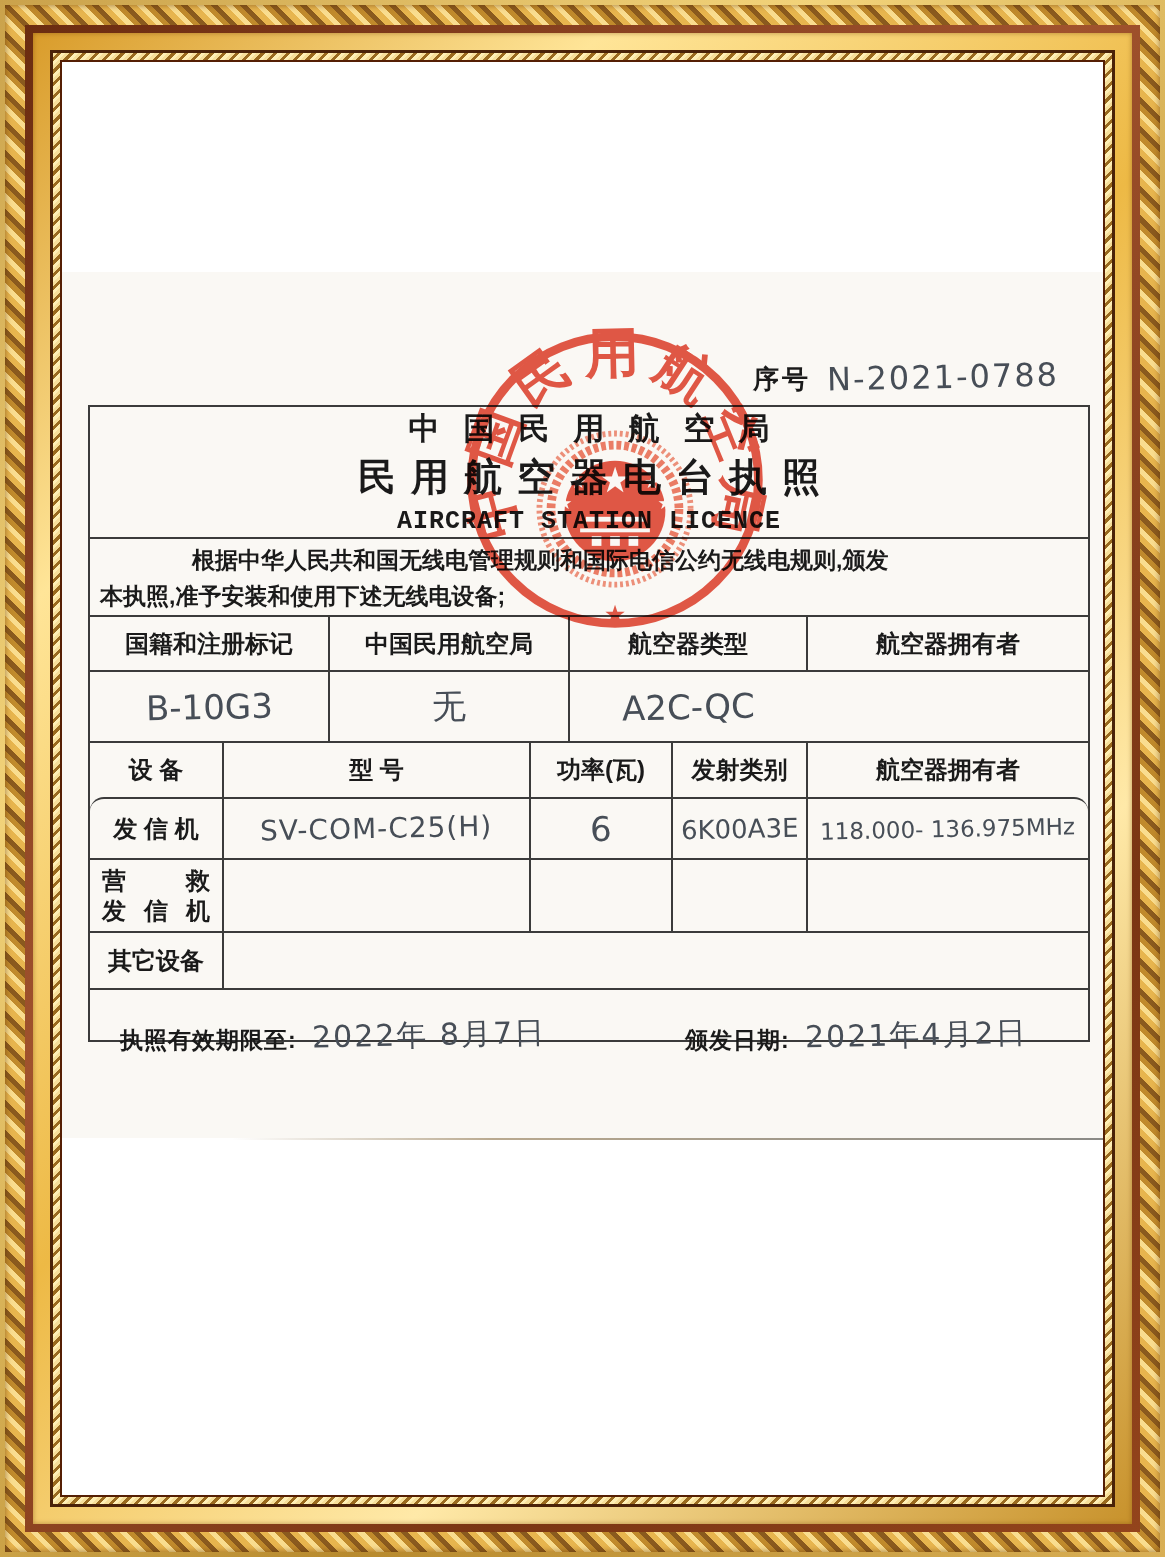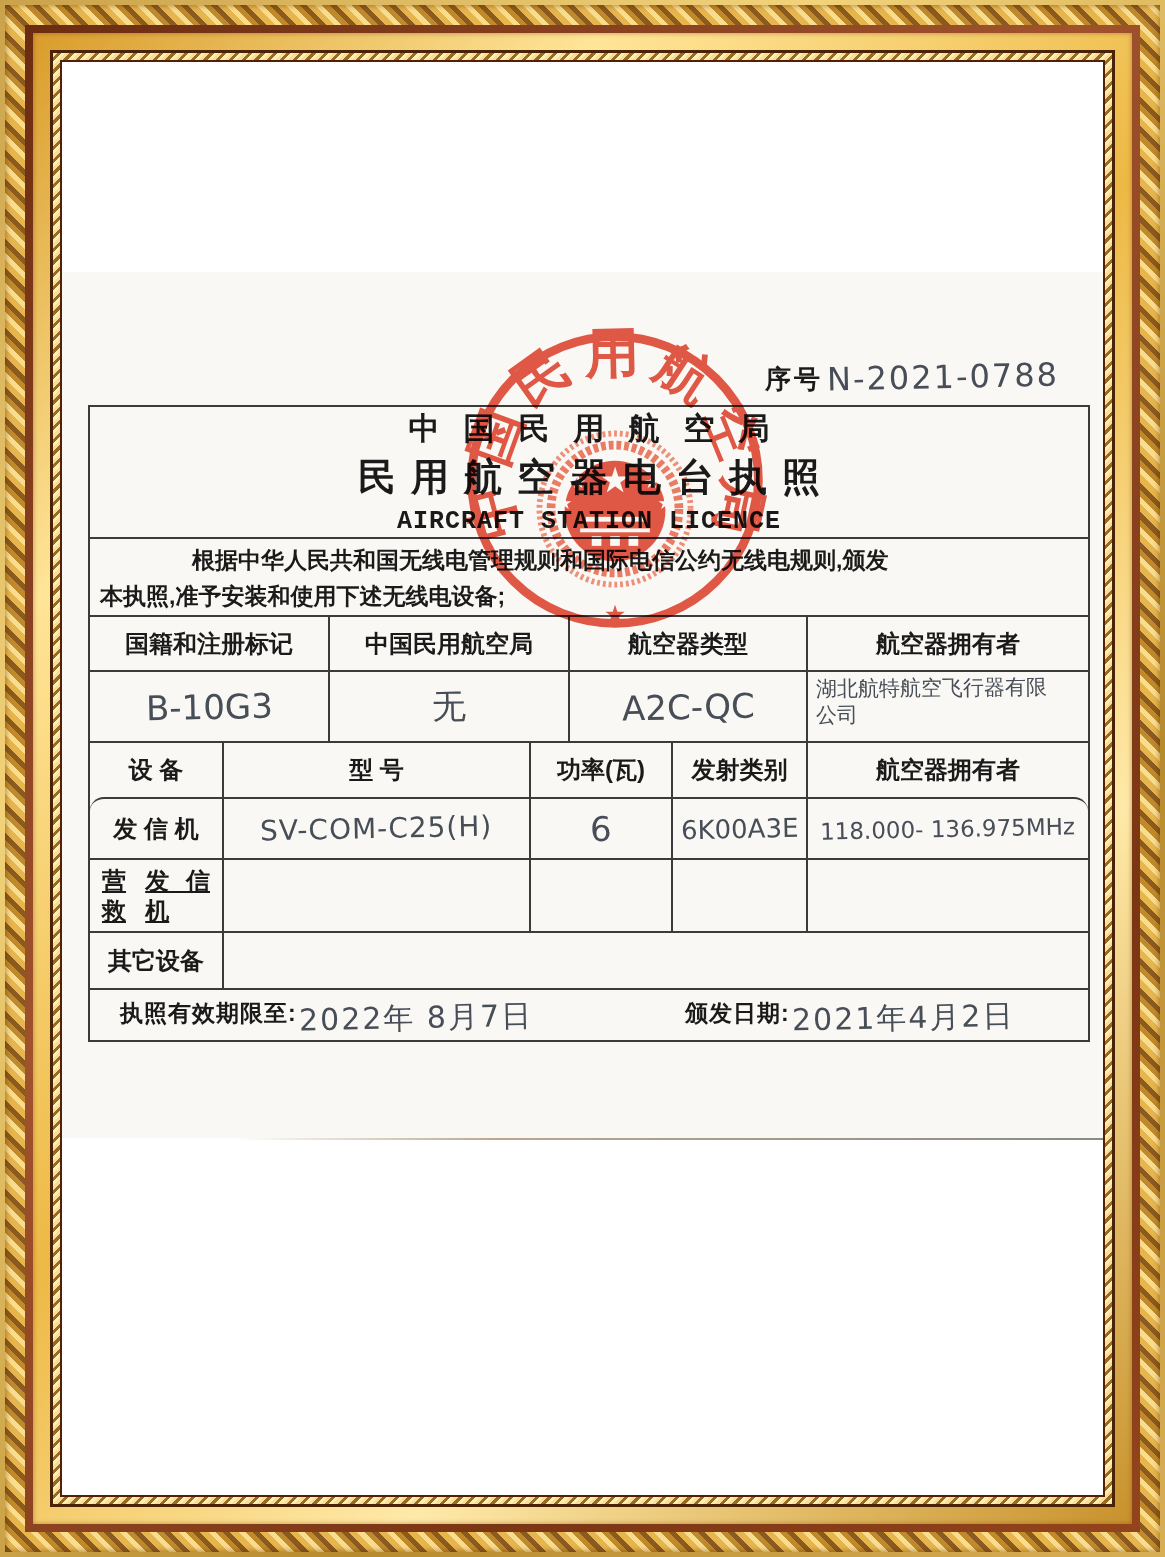--- a/index.html
+++ b/index.html
@@ -27,21 +27,21 @@
   .frame7{width:100%;height:100%;box-sizing:border-box;padding:2px;
     background:#551f04;}
   
   .paper{position:relative;width:100%;height:100%;background:#fff;overflow:hidden;}
   .scan-band{position:absolute;left:0;right:0;top:210px;height:866px;
     background:#faf8f4;}
   .scan-edge{position:absolute;left:170px;right:0;top:1076px;height:2px;
     background:linear-gradient(90deg,rgba(140,120,80,0) 0%,#b9a98f 30%,#8a8a86 100%);}
   .doc{position:absolute;inset:0;color:#1a1a1a;}
   
-  .serial{position:absolute;top:296px;right:44px;display:flex;align-items:baseline;gap:4px;margin-left:18px;}
+  .serial{position:absolute;top:296px;right:44px;display:flex;align-items:baseline;gap:16px;margin-left:18px;}
   .serial .lbl{font-size:26px;font-weight:bold;letter-spacing:3px;}
   .hand{font-family:"DejaVu Sans",sans-serif;color:#474e57;transform:rotate(-1.2deg);}
   .serial .val{font-size:32px;letter-spacing:2px;}
   
   .lic-table{position:absolute;left:26px;top:343px;width:1002px;box-sizing:border-box;
     border:2px solid #3b3b3b;background:transparent;}
   .row{box-sizing:border-box;border-top:2px solid #3b3b3b;}
   .row:first-child{border-top:none;}
   
   .title-block{height:130px;display:flex;flex-direction:column;justify-content:center;align-items:center;gap:2px;}
@@ -59,31 +59,31 @@
   .cell{box-sizing:border-box;border-left:2px solid #3b3b3b;display:flex;align-items:center;justify-content:center;overflow:hidden;}
   .cell:first-child{border-left:none;}
   .hdr{font-size:24px;font-weight:bold;}
   .h1r{height:55px;font-family:Liberation Mono, monospace;}
   .v1r{height:71px;}
   .h2r{height:56px;}
   .r1{height:61px;border-radius:14px;}
   .r2{height:73px;}
   .r3{height:57px;}
   .lblcell{font-size:24px;font-weight:bold;}
-  .lbl2{display:flex;flex-direction:row;align-items:stretch;padding:0 12px;width:100%;box-sizing:border-box;text-decoration:underline;}
+  .lbl2{display:flex;flex-direction:column;align-items:stretch;padding:0 12px;width:100%;box-sizing:border-box;}
   .lbl2 span{text-align:justify;text-align-last:justify;font-size:24px;font-weight:bold;line-height:30px;}
   .owner{flex-direction:column;align-items:flex-start;justify-content:flex-start;padding:3px 8px;}
   .owner .hand{font-size:21px;line-height:27px;letter-spacing:0;transform:rotate(-.5deg);}
   .hw-lg{font-size:34px;}
   .hw-md{font-size:28px;letter-spacing:1px;}
   .hw-em{font-size:26px;}
   .hw-fr{font-size:23px;white-space:nowrap;letter-spacing:0;}
   
   .dates{height:52px;position:relative;}
-  .dgroup{position:absolute;top:8px;height:100%;display:flex;align-items:flex-start;gap:2px;}
+  .dgroup{position:absolute;top:16px;height:100%;display:flex;align-items:flex-end;gap:15px;}
   .dg1{left:30px;}
   .dg2{left:595px;}
   .dlabel{font-size:23px;font-weight:bold;letter-spacing:1px;}
   .dval{font-size:30px;letter-spacing:2px;}
   
   .seal{position:absolute;left:398px;top:263px;width:310px;height:310px;
     opacity:.85;mix-blend-mode:multiply;pointer-events:none;}
 </style>
 </head>
 <body>
@@ -130,24 +130,20 @@
             <div class="row g1 v1r">
               <div class="cell">
                           <span class="hand hw-lg">B-10G3</span>
                         </div>
               <div class="cell">
                           <span class="hand hw-lg">无</span>
                         </div>
               <div class="cell">
                           <span class="hand hw-lg">A2C-QC</span>
                         </div>
-              <div class="cell owner">
-                <span class="hand">湖北航特航空飞行器有限</span>
-                <span class="hand">公司</span>
-              </div>
             </div>
 
             <div class="row g2 h2r">
               <div class="cell hdr">设  备</div>
               <div class="cell hdr">型  号</div>
               <div class="cell hdr">功率(瓦)</div>
               <div class="cell hdr">发射类别</div>
               <div class="cell hdr">航空器拥有者</div>
             </div>
 

